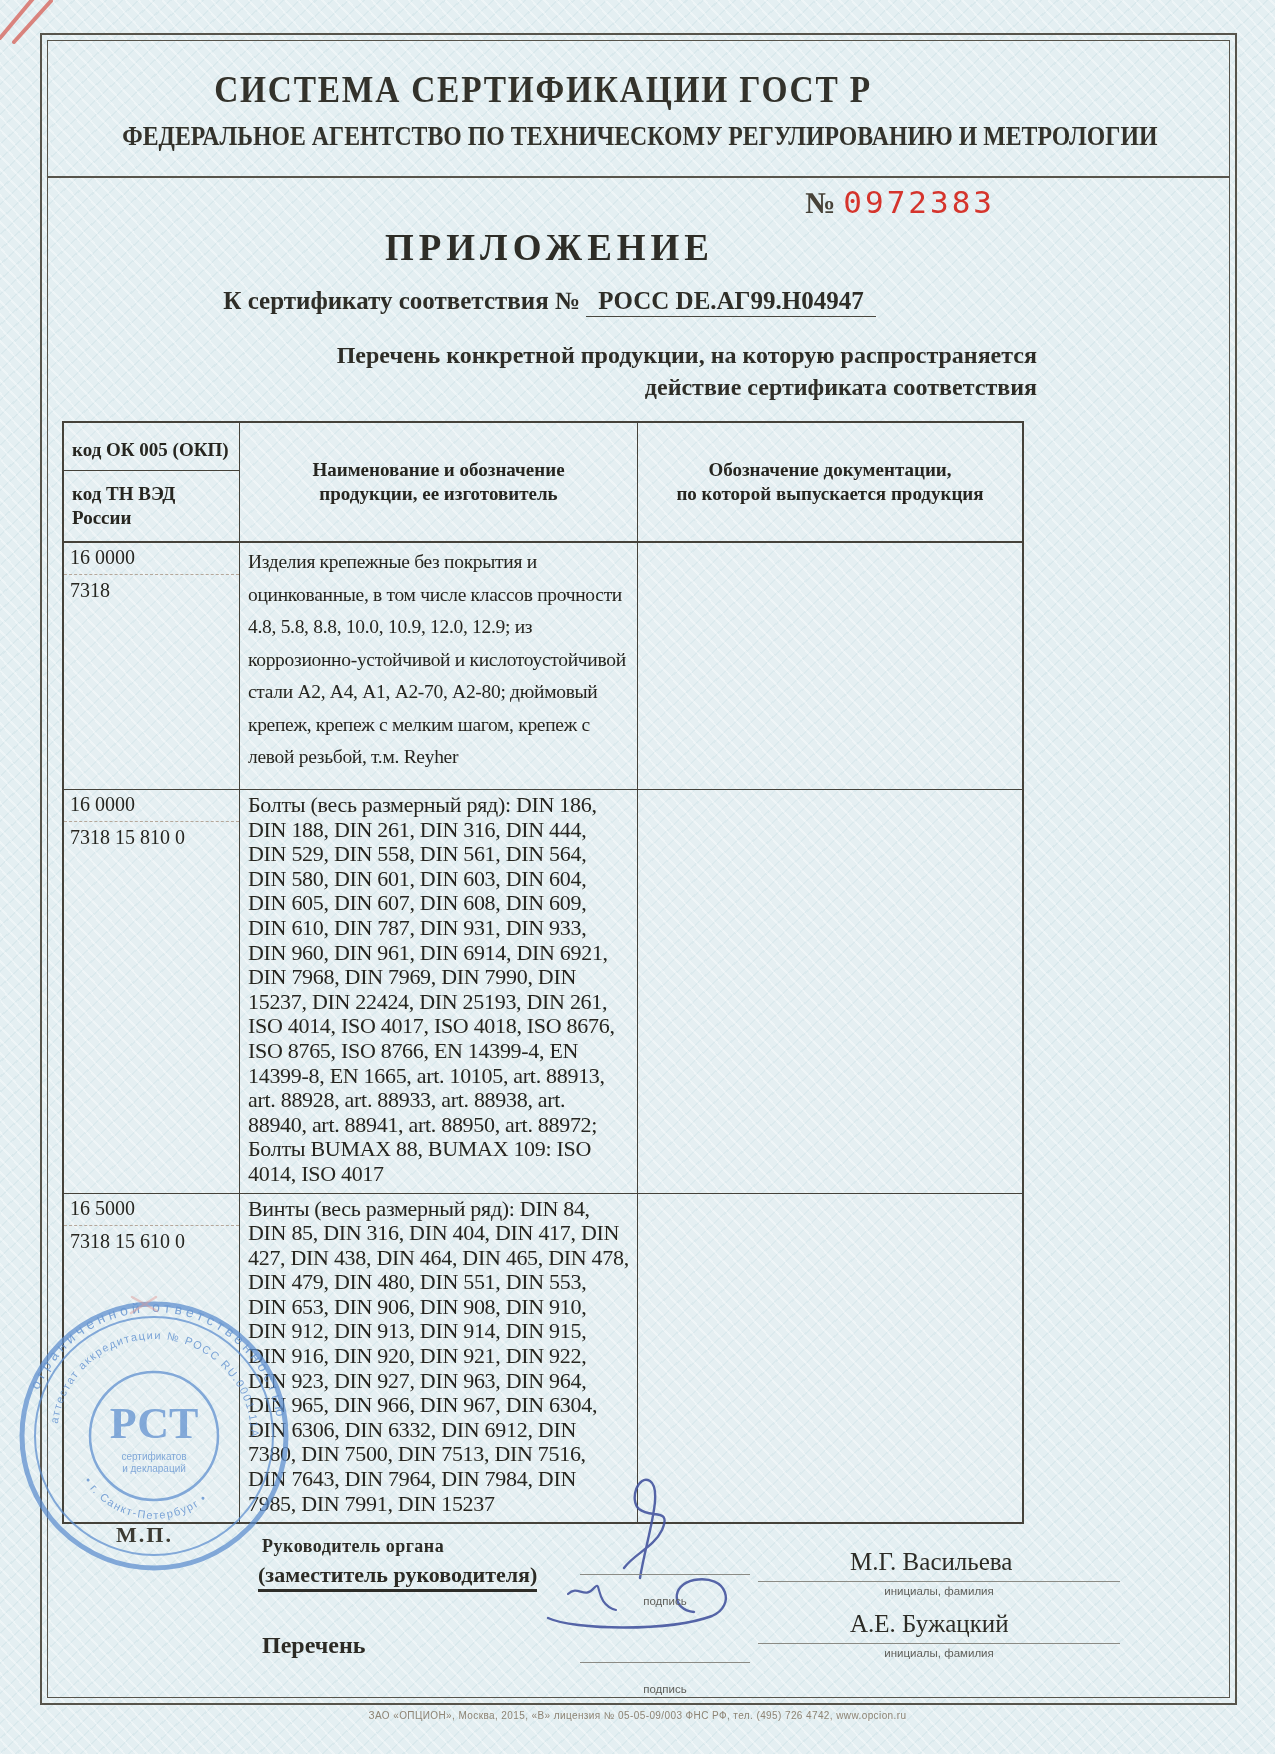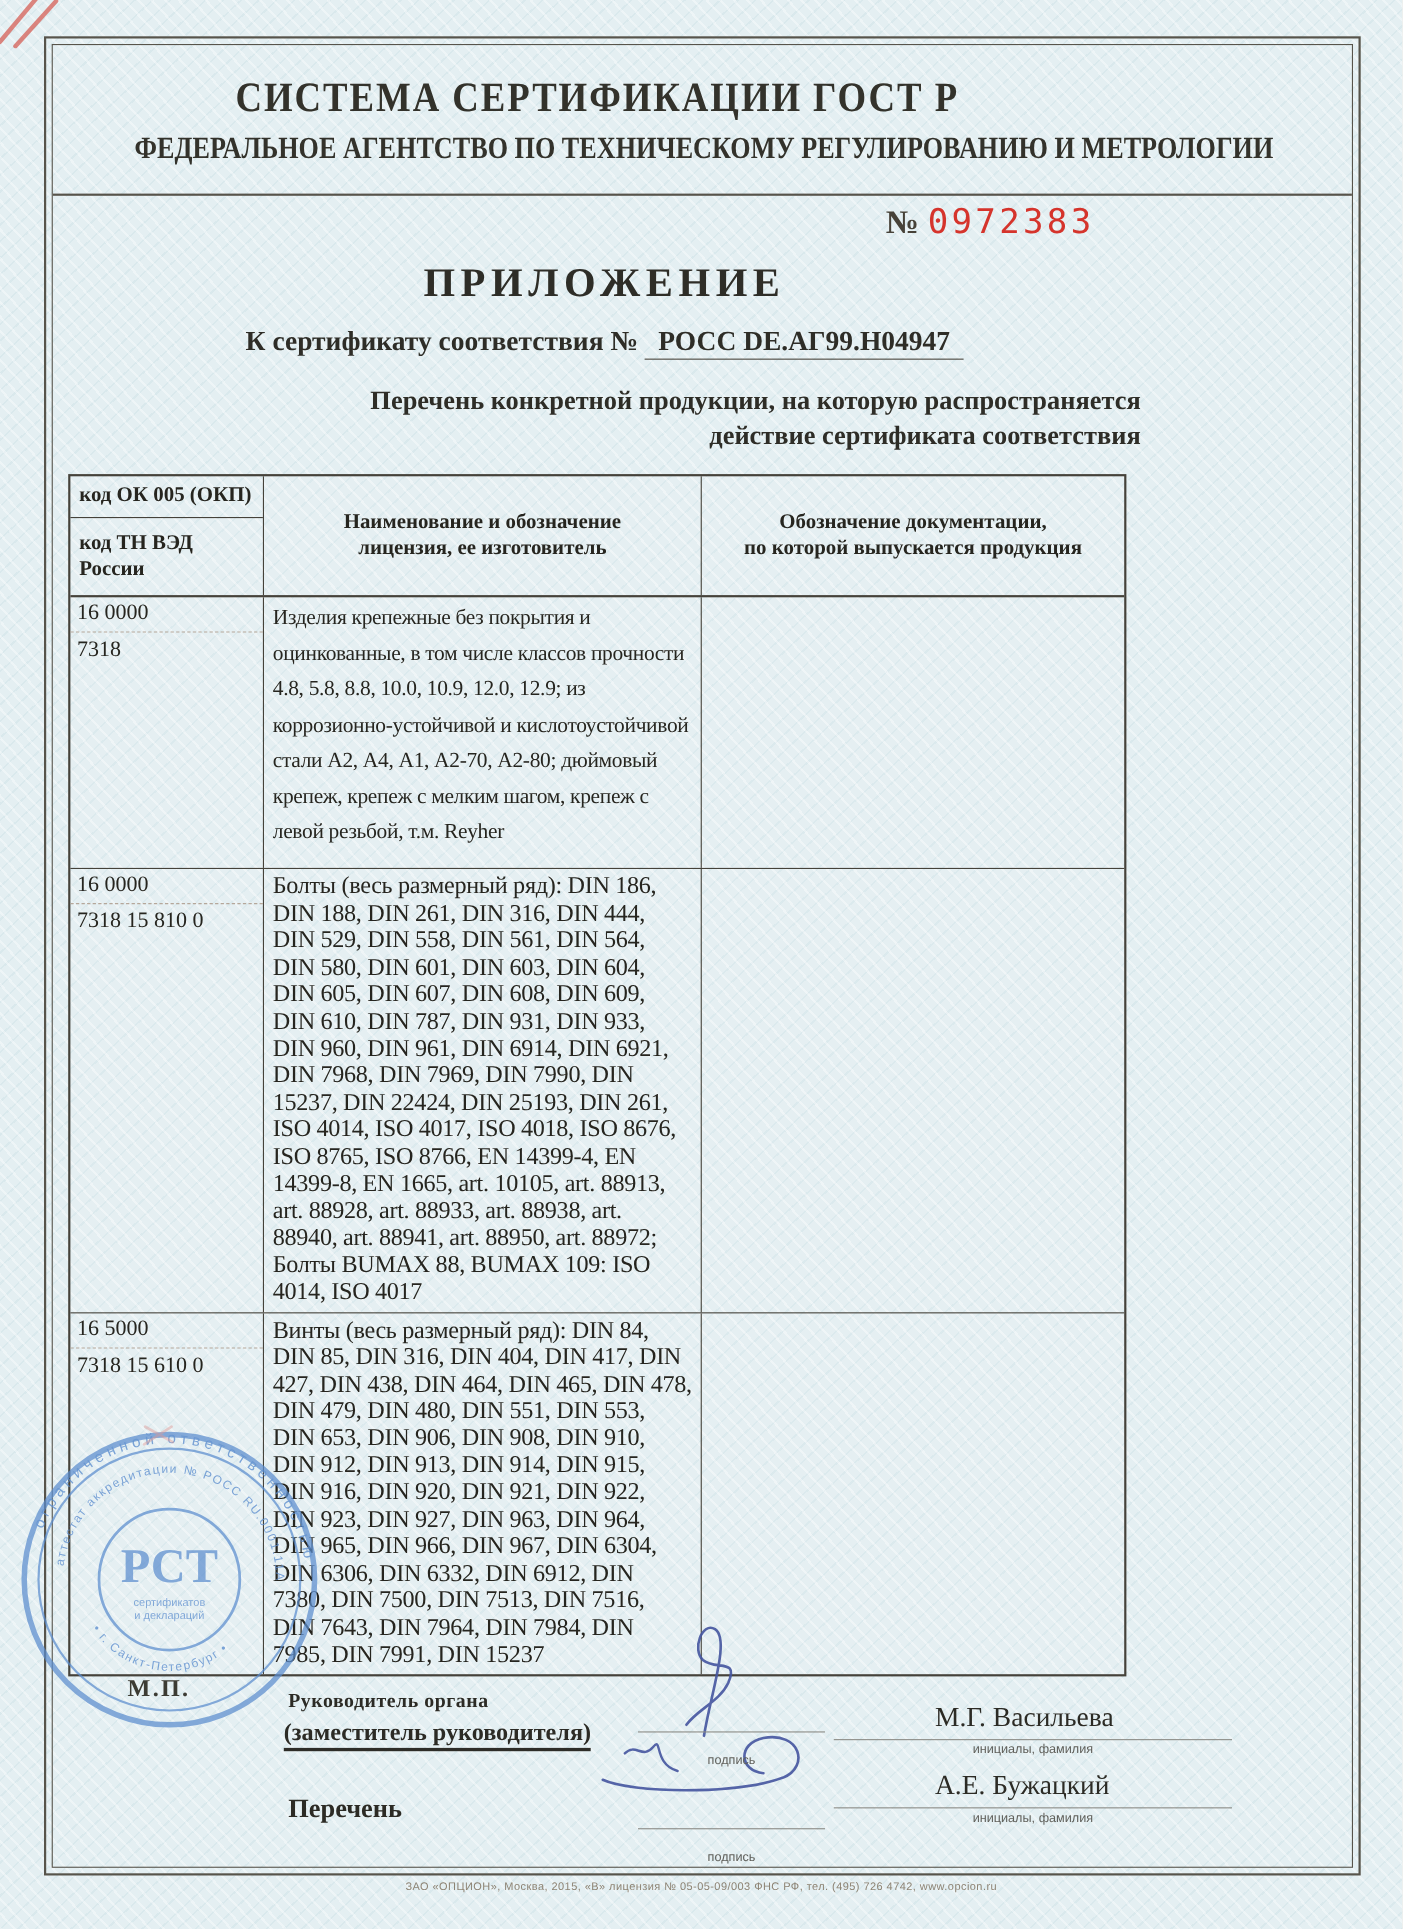--- a/index.html
+++ b/index.html
@@ -22,34 +22,34 @@
   .agency-title { text-align:center; font-size:28px; font-weight:bold; margin-top:9px; color:#33322b;
                transform:scaleX(.85); transform-origin:50% 50%; white-space:nowrap; }
 
   .content-col { width:975px; margin-left:14px; position:relative; }
 
   .serial-row { text-align:right; padding-right:42px; margin-top:6px; height:36px; }
   .serial-no-sign { font-size:30px; color:#474238; font-weight:bold; margin-right:8px; }
   .serial-digits { font-family:"DejaVu Sans Mono","Liberation Mono",monospace; font-size:31px;
                    color:#d5342c; letter-spacing:3px; }
 
-  .appendix-title { text-align:center; font-size:37px; font-weight:bold; letter-spacing:5px; margin-top:16px; color:#2e2d27; }
+  .appendix-title { text-align:center; font-size:37px; font-weight:bold; letter-spacing:5px; margin-top:6px; color:#2e2d27; }
 
   .cert-line { text-align:center; font-size:25px; font-weight:bold; margin-top:18px; color:#2e2d27; }
   .cert-number { border-bottom:1.5px solid #4a473e; padding:0 12px 2px; }
 
   .scope { text-align:right; font-size:24px; font-weight:bold; margin-top:24px; line-height:32px; color:#2e2d27; }
 
   .doc-table { margin-top:18px; width:958px; border:2px solid #45423a; background:rgba(255,255,255,.06); }
   .t-head { display:grid; grid-template-columns:176px 398px 384px; border-bottom:2px solid #45423a; min-height:95px; }
   .th { border-right:1.5px solid #45423a; display:flex; flex-direction:column; align-items:center;
         justify-content:center; text-align:center; font-weight:bold; font-size:19px; padding:4px 12px; line-height:24px; }
   .th:last-child { border-right:none; }
   .th-codes { align-items:stretch; text-align:left; padding:0; justify-content:flex-start; }
-  .th-codes .sub1 { padding:5px 8px 8px; border-bottom:1px solid #45423a; }
+  .th-codes .sub1 { padding:15px 8px 8px; border-bottom:1px solid #45423a; }
   .th-codes .sub2 { padding:11px 8px; }
 
   .t-row { display:grid; grid-template-columns:176px 398px 384px; border-bottom:1.8px solid #45423a; }
   .t-row:last-child { border-bottom:none; }
   .cell-codes { border-right:1.5px solid #45423a; font-size:20px; }
   .code-top { padding:3px 6px 5px; border-bottom:1.5px dashed #b5a79a; }
   .code-bottom { padding:4px 6px; }
   .cell-product { border-right:1.5px solid #45423a; padding:3px 8px 6px; font-size:22px;
                   letter-spacing:-0.3px; line-height:24.6px; }
   .t-row.r0 .cell-product { line-height:32.5px; font-size:19.5px; }
@@ -130,21 +130,21 @@
         </div>
 
         <div class="doc-table">
           <div class="t-head">
             <div class="th th-codes">
               <div class="sub1">код ОК 005 (ОКП)</div>
               <div class="sub2">код ТН ВЭД России</div>
             </div>
             <div class="th">
               <div>Наименование и обозначение</div>
-              <div>лицензия, ее изготовитель</div>
+              <div>продукции, ее изготовитель</div>
             </div>
             <div class="th">
               <div>Обозначение документации,</div>
               <div>по которой выпускается продукция</div>
             </div>
           </div>
 
           <div class="t-row r0">
             <div class="cell-codes">
               <div class="code-top">16 0000</div>

